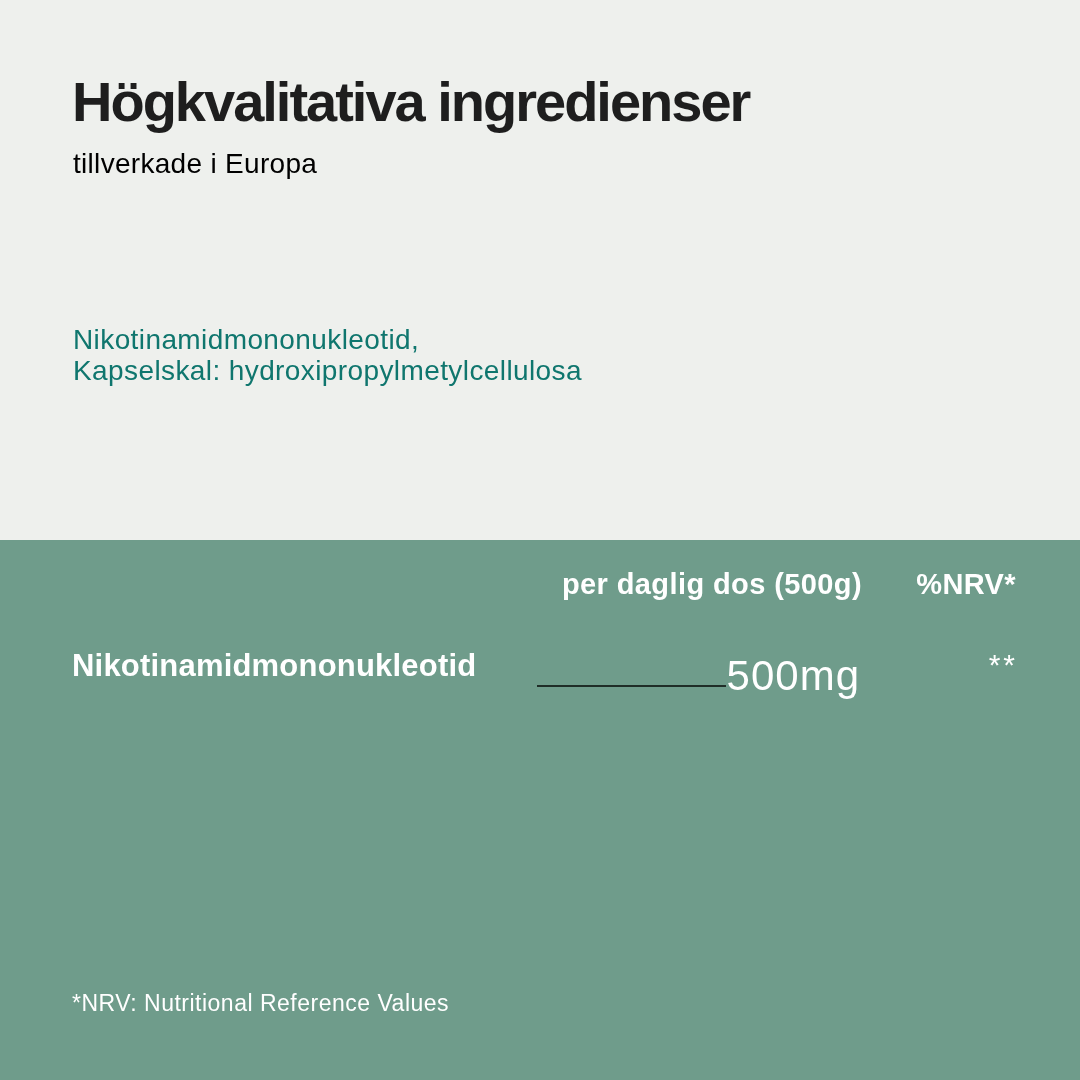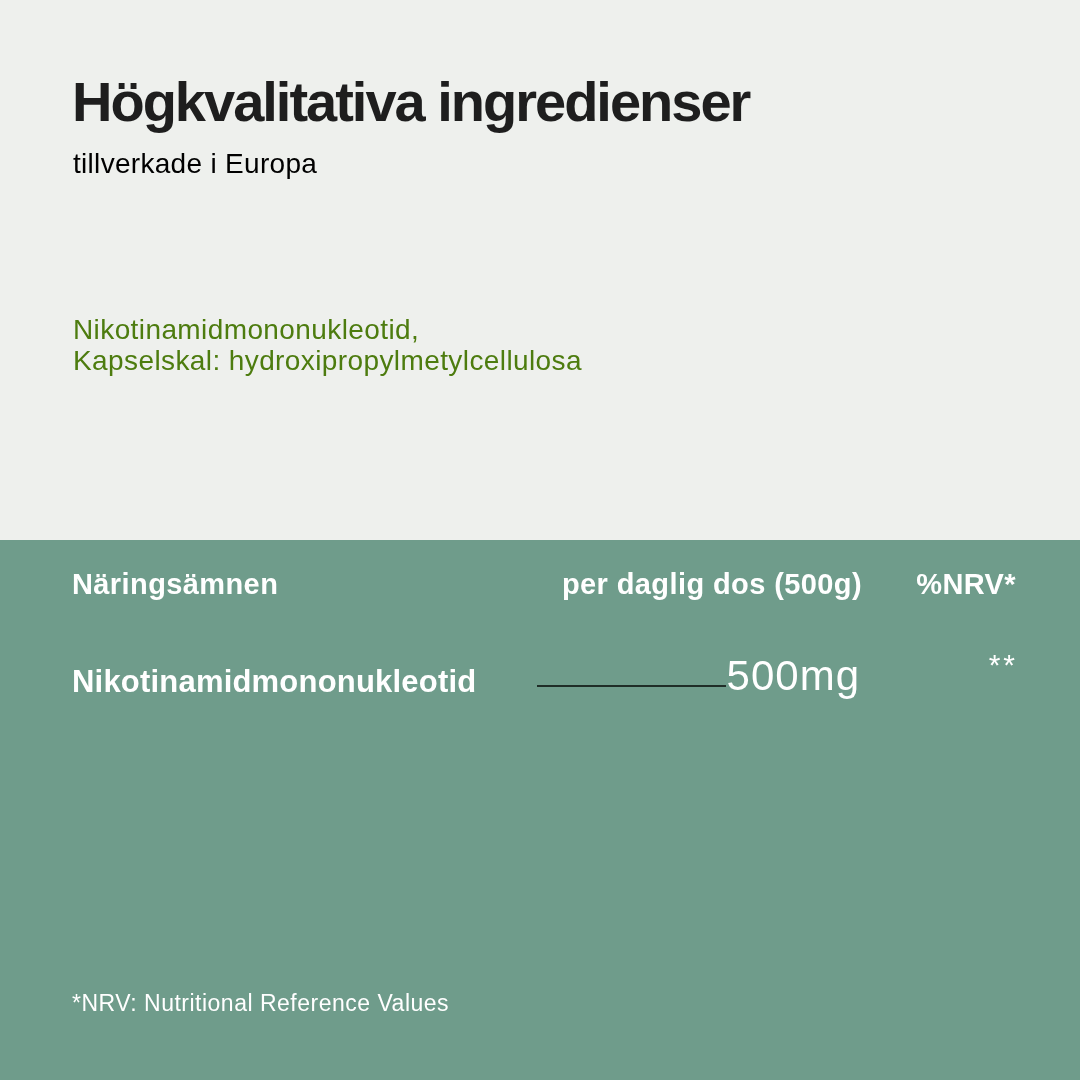--- a/index.html
+++ b/index.html
@@ -48,25 +48,25 @@
     left: 73px; top: 262px;
     margin: 0;
     font-size: 30px;
     font-weight: 700;
     letter-spacing: -0.3px;
     color: #1e1e1e;
     white-space: nowrap;
   }
   .ingredients-body {
     position: absolute;
-    left: 73px; top: 314px;
+    left: 73px; top: 324px;
     margin: 0;
     font-size: 28px;
     font-weight: 400;
-    color: #4d7c0f;
+    color: #0f766e;
     letter-spacing: 0.4px;
     line-height: 31px;
   }
   .ingredients-body p { margin: 0; white-space: nowrap; }
 
   
   .nutrition-panel {
     position: absolute;
     left: 0; top: 540px;
     width: 1080px; height: 540px;
@@ -82,21 +82,21 @@
     letter-spacing: 0.4px;
     white-space: nowrap;
     color: #ffffff;
   }
   .col-nutrient { left: 72px; }
   .col-perdose  { right: 218px; }
   .col-nrv      { right: 64px; }
 
   .row-nutrient-name {
     position: absolute;
-    left: 72px; top: 124px;
+    left: 72px; top: 108px;
     margin: 0;
     font-size: 31px;
     font-weight: 700;
     letter-spacing: 0.2px;
     white-space: nowrap;
     color: #ffffff;
   }
   .row-underline {
     position: absolute;
     left: 537px; top: 145px;
@@ -144,21 +144,20 @@
     <p class="page-subtitle">tillverkade i Europa</p>
 
     <div class="ingredients-body">
       <p>Nikotinamidmononukleotid,</p>
       <p>Kapselskal: hydroxipropylmetylcellulosa</p>
     </div>
   </section>
 
   <section class="nutrition-panel">
 
-    <p class="col-header col-nutrient">Näringsämnen</p>
     <p class="col-header col-perdose">per daglig dos (500g)</p>
     <p class="col-header col-nrv">%NRV*</p>
 
     <div>
       <p class="row-nutrient-name">Nikotinamidmononukleotid</p>
       <div class="row-underline"></div>
       <p class="row-amount">500mg</p>
       <p class="row-nrv">**</p>
     </div>
 

